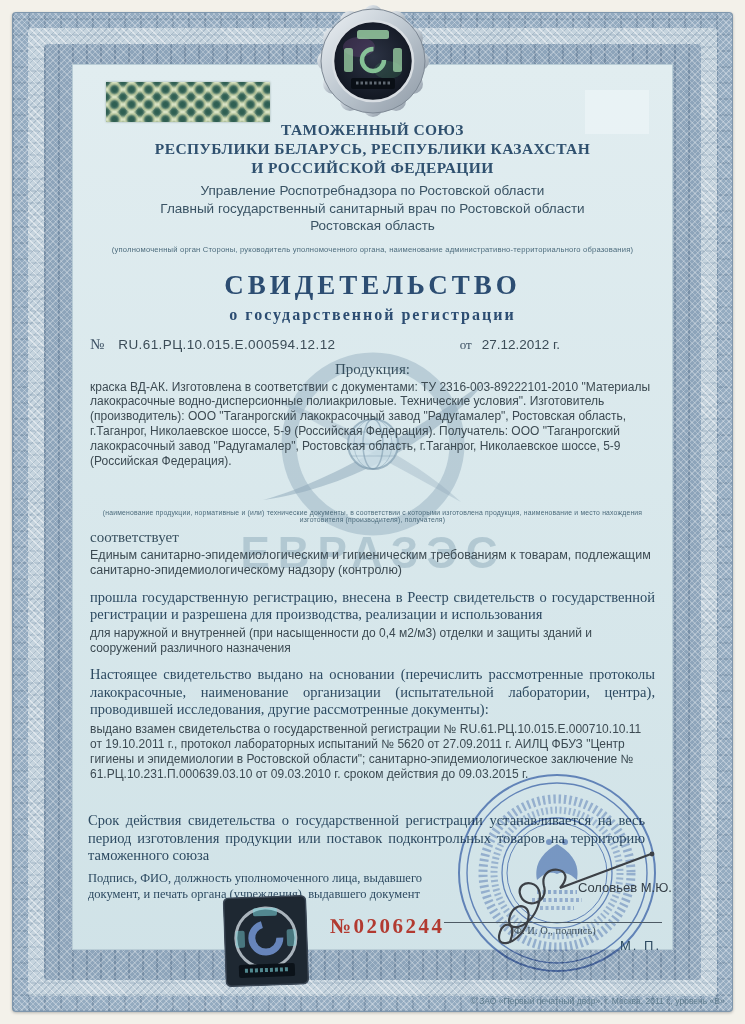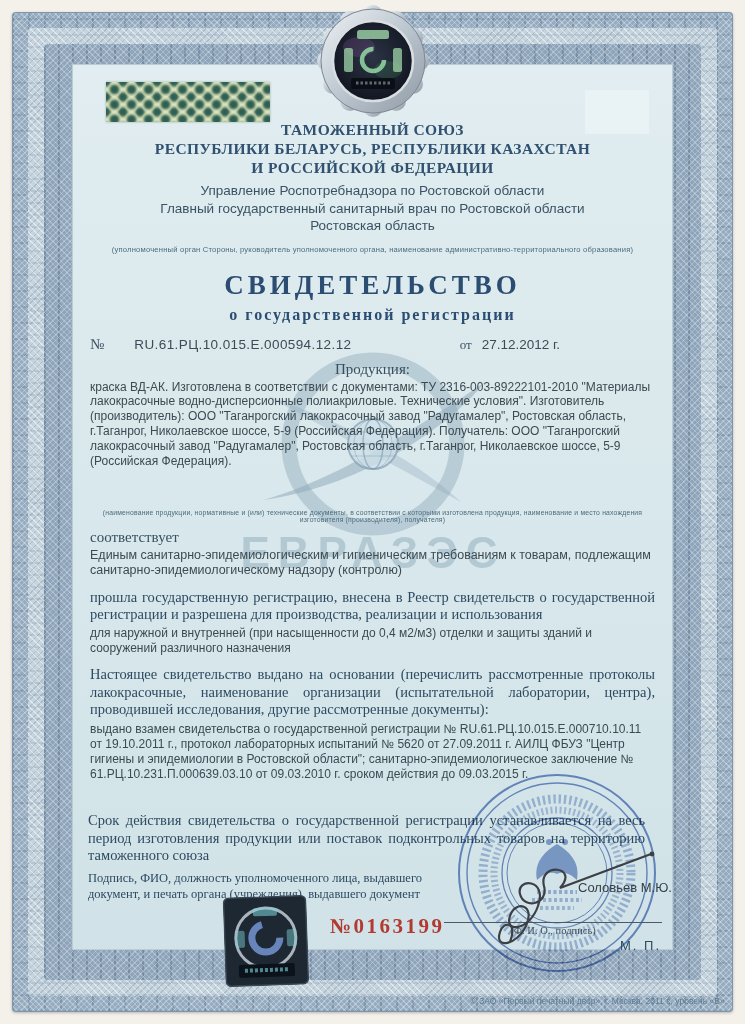--- a/index.html
+++ b/index.html
@@ -33,21 +33,21 @@
   .org-line{font-family:"Liberation Serif",serif;font-weight:bold;text-align:center;
             font-size:15.5px;line-height:19px;color:#30516f;letter-spacing:.4px;}
   .auth-line{text-align:center;font-size:13.5px;line-height:17.5px;color:#3a5364;}
   .tiny-caption{text-align:center;font-size:7.6px;color:#4c6b7c;letter-spacing:.2px;}
   .title-main{font-family:"Liberation Serif",serif;font-weight:bold;text-align:center;
               font-size:27px;letter-spacing:4px;color:#2c4d72;}
   .title-sub{font-family:"Liberation Serif",serif;font-weight:bold;text-align:center;
              font-size:16px;letter-spacing:2px;color:#2c4d72;}
   .numrow{display:flex;align-items:baseline;margin-top:12px;}
   .numrow .nosign{font-family:"Liberation Serif",serif;font-size:15px;color:#3c5063;}
-  .numrow .numval{font-size:13.5px;color:#3b4c57;margin-left:30px;letter-spacing:.4px;}
+  .numrow .numval{font-size:13.5px;color:#3b4c57;margin-left:14px;letter-spacing:.4px;}
   .numrow .fromlbl{font-family:"Liberation Serif",serif;font-size:13px;color:#3c5063;}
   .numrow .dateval{font-size:13.5px;color:#3b4c57;margin-left:10px;}
   .numrow .sp{flex:1;}
   .numrow .tail{width:95px;}
   .sec-label{font-family:"Liberation Serif",serif;font-size:15px;color:#374f5e;}
   .sans-par{font-size:12px;line-height:1.24;color:#3c4a52;}
   .serif-par{font-family:"Liberation Serif",serif;font-size:14.5px;line-height:1.22;
              color:#2d4a61;text-align:justify;}
   
   .green-strip{position:absolute;left:34px;top:18px;width:164px;height:40px;z-index:1;
@@ -192,21 +192,21 @@
         <circle cx="42" cy="42" r="30" fill="none" stroke="#c3cdd5" stroke-width="3" opacity=".85"></circle>
         <circle cx="42" cy="42" r="14" fill="none" stroke="#6f8fca" stroke-width="7" stroke-dasharray="62 26" opacity=".9"></circle>
         <rect x="30" y="12" width="24" height="8" rx="2" fill="#7fd7de" opacity=".55"></rect>
         <rect x="12" y="34" width="9" height="17" rx="2" fill="#7fd7de" opacity=".45"></rect>
         <rect x="63" y="34" width="9" height="17" rx="2" fill="#7fd7de" opacity=".45"></rect>
         <rect x="14" y="68" width="56" height="13" rx="2" fill="#0b1219"></rect>
         <line x1="20" y1="74" x2="64" y2="74" stroke="#7fd7de" stroke-width="4" stroke-dasharray="3 2" opacity=".6"></line>
       </svg>
     </div>
 
-    <div class="serial">№0163199</div>
+    <div class="serial">№0206244</div>
 
   </div>
 
   <div class="seal-top">
     <svg width="118" height="118" viewBox="0 0 118 118">
       <defs>
         <linearGradient id="silv" x1="0" y1="0" x2="1" y2="1">
           <stop offset="0" stop-color="#eef2f5"></stop>
           <stop offset=".5" stop-color="#bcc6cf"></stop>
           <stop offset="1" stop-color="#8e99a5"></stop>

